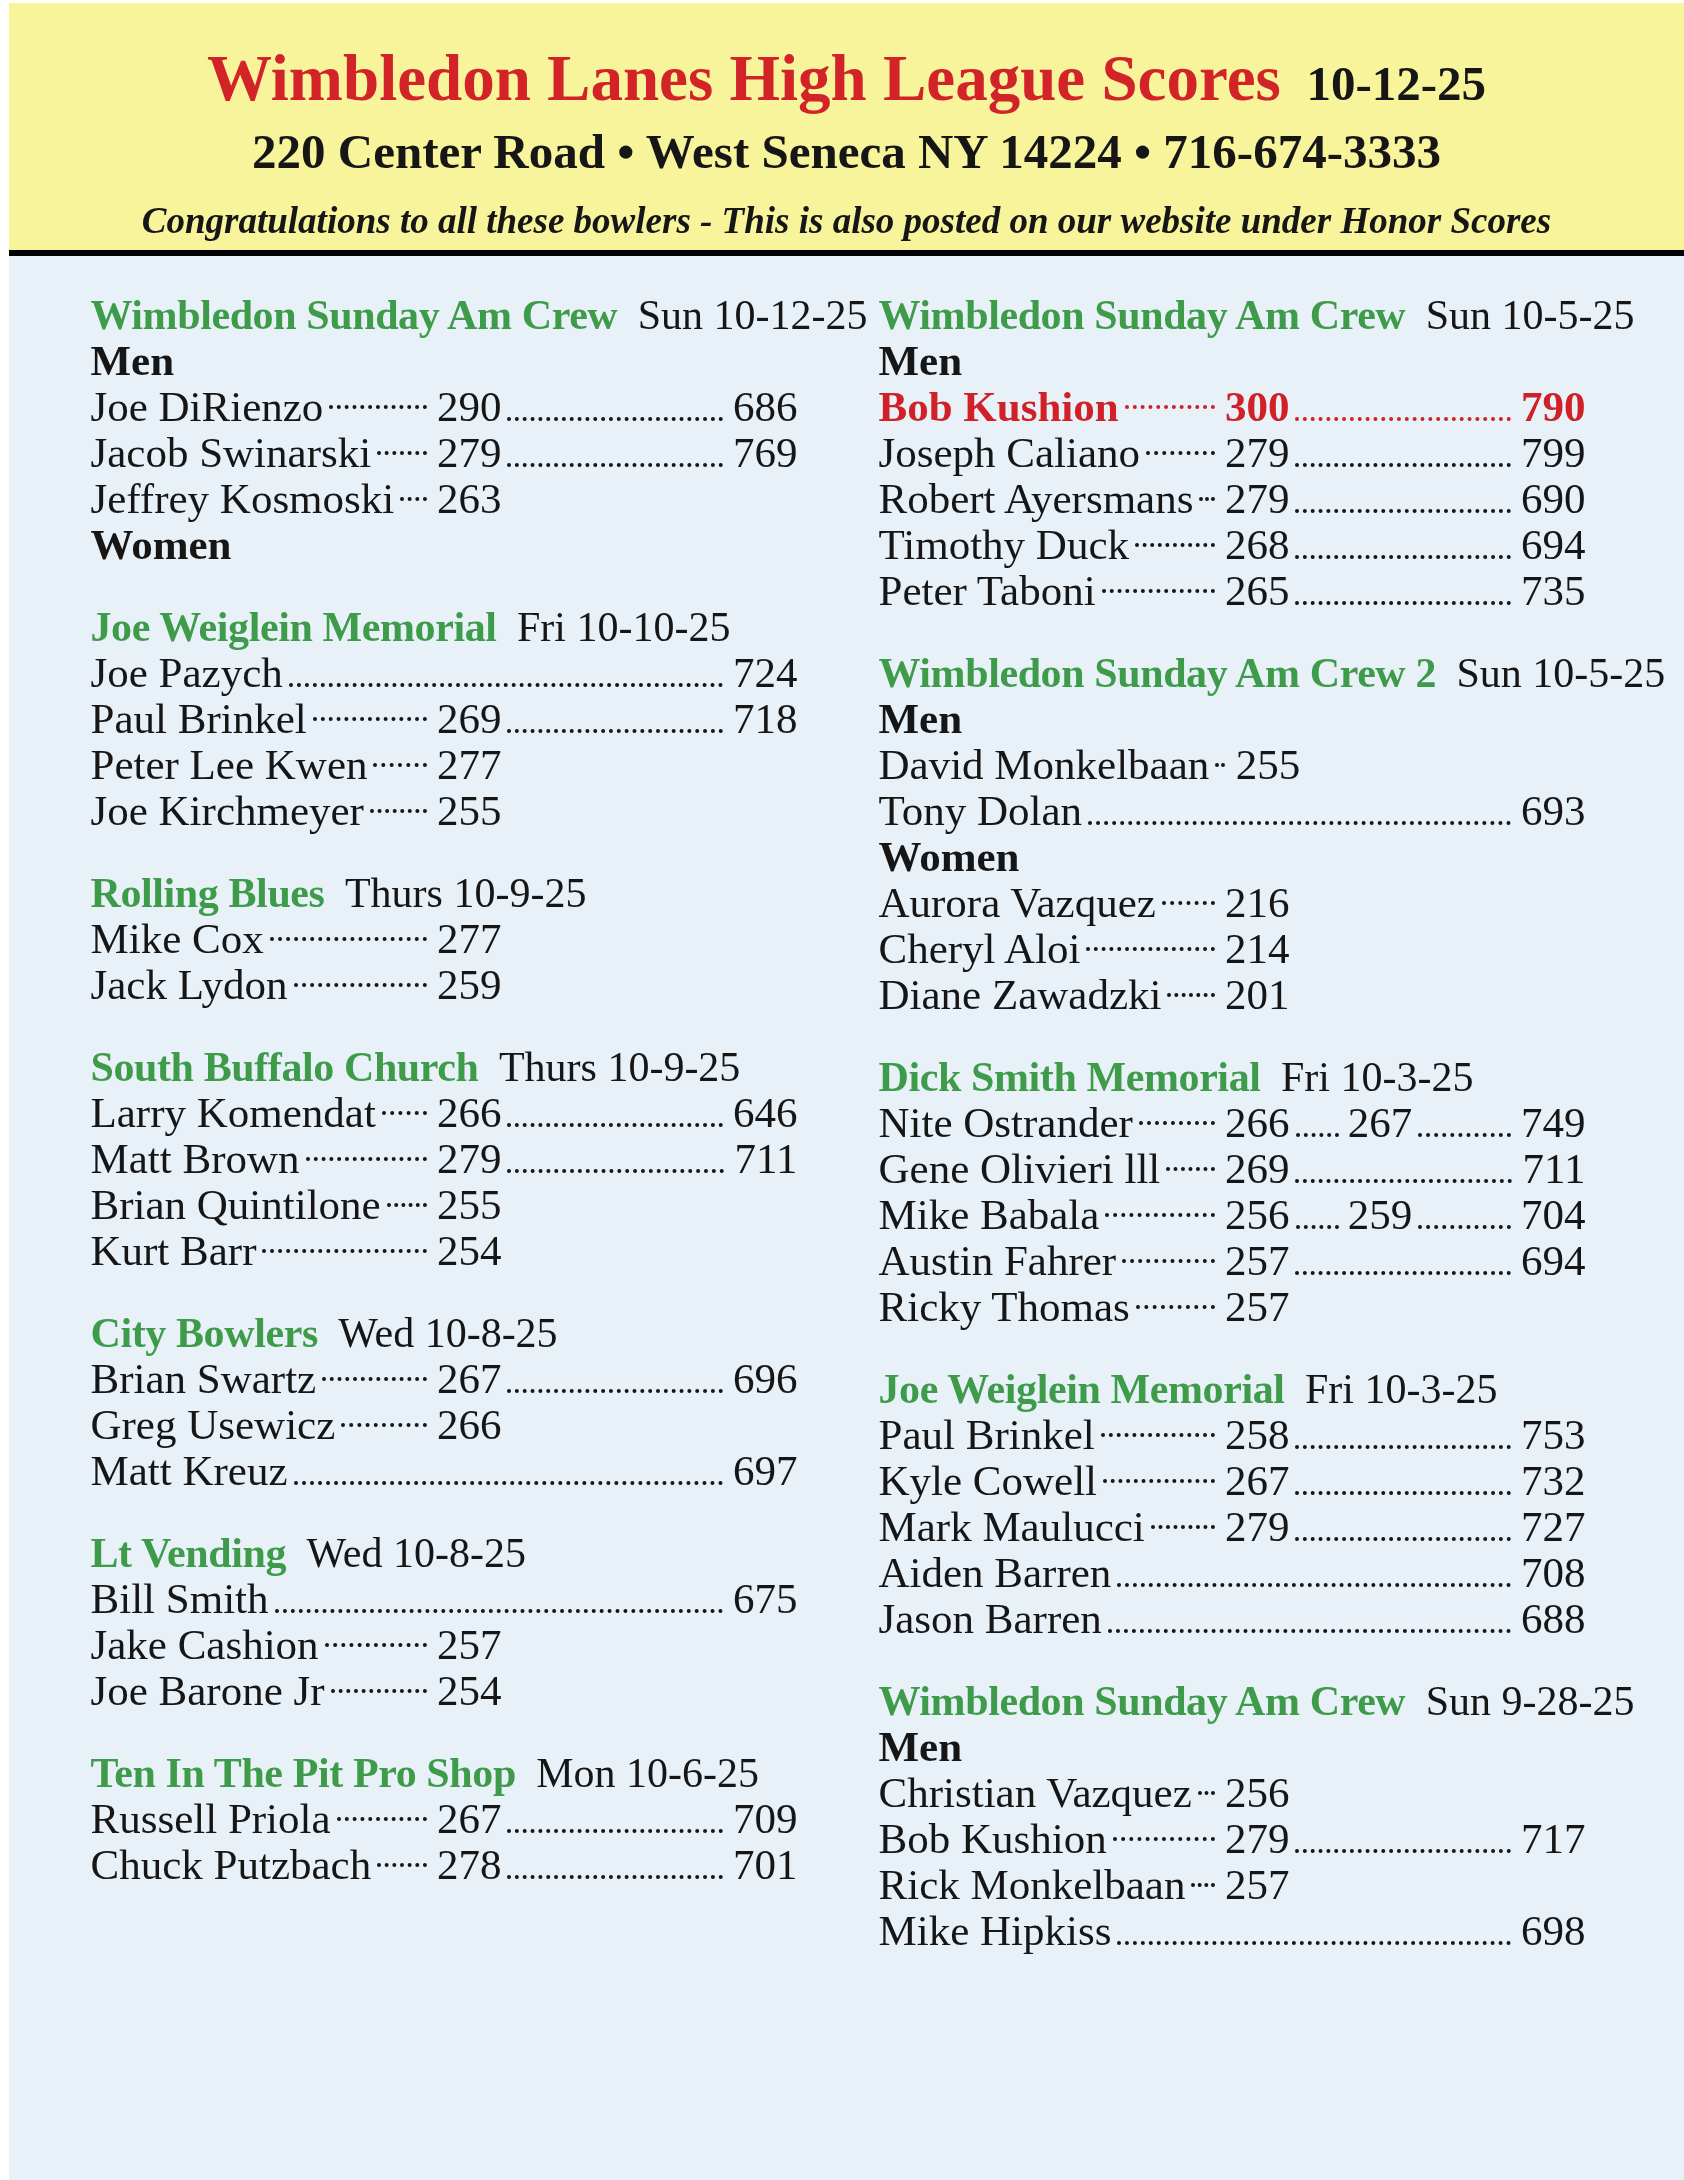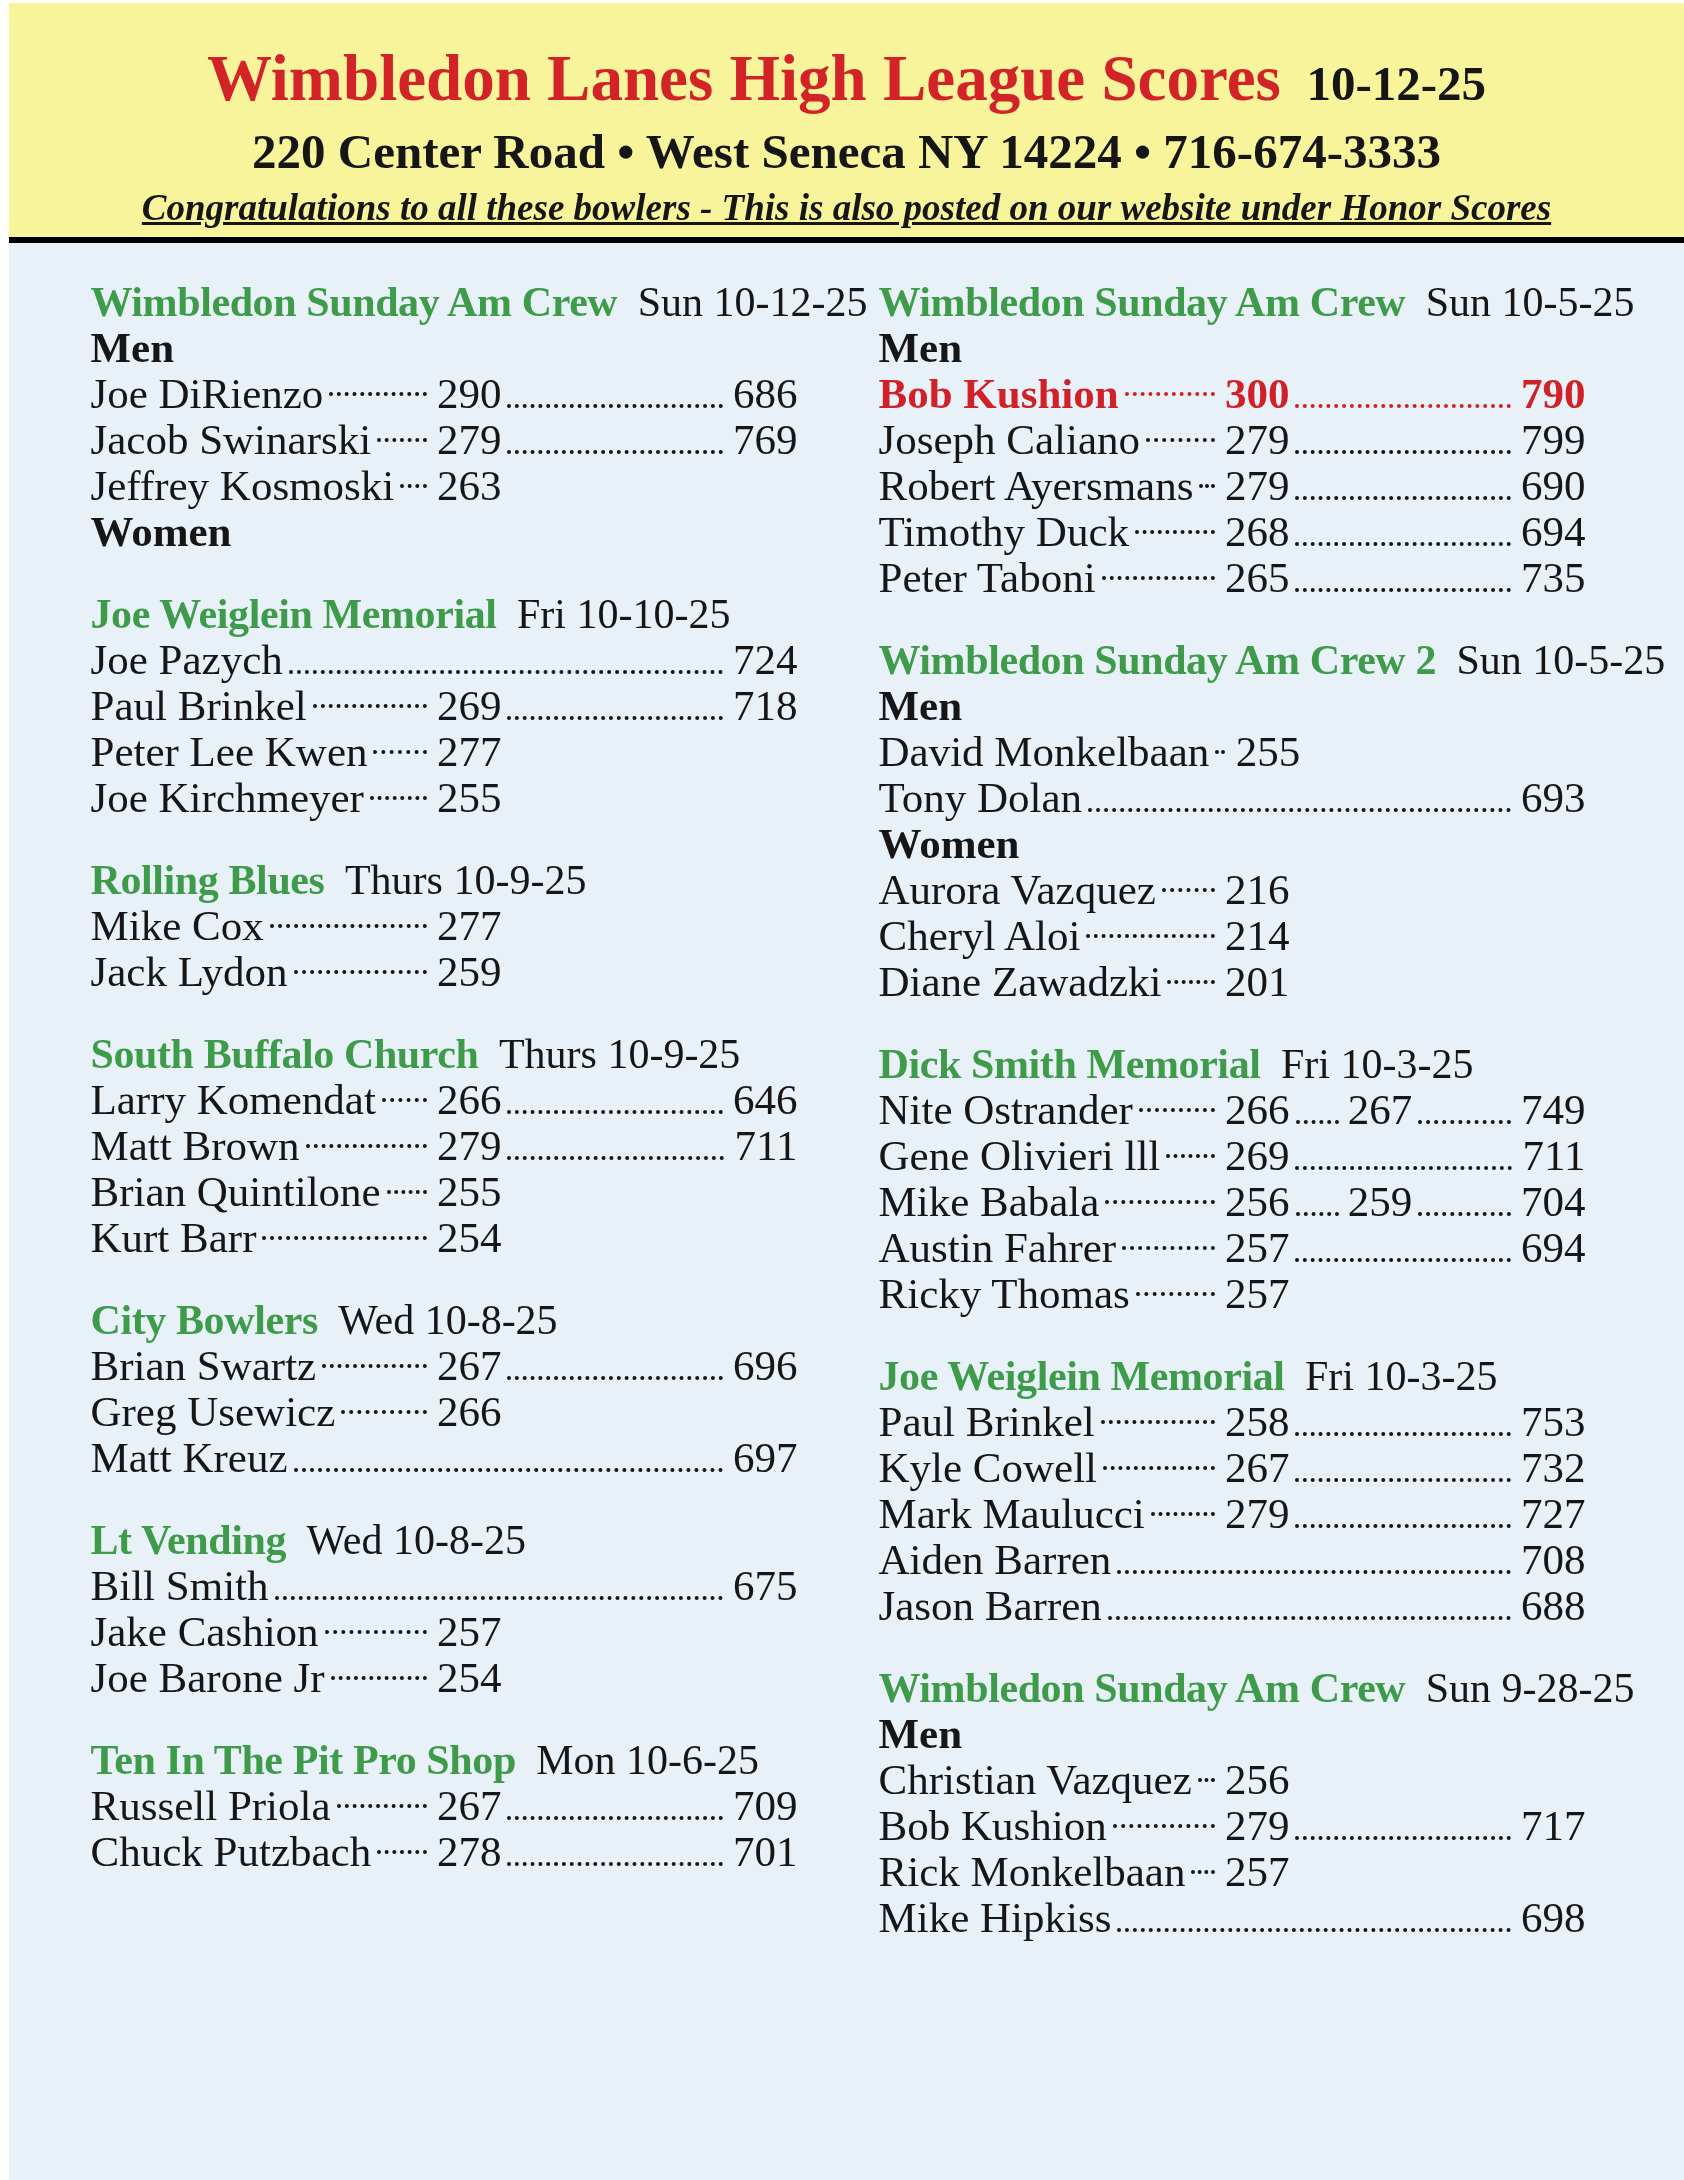--- a/index.html
+++ b/index.html
@@ -43,21 +43,21 @@
   .address{
     font-size:49px;font-weight:bold;line-height:60px;
     color:var(--text-black);margin-top:1.7px;white-space:nowrap;
   }
   .social{
     font-size:40px;font-weight:bold;font-style:italic;line-height:49px;
     color:var(--social-green);margin-top:5.1px;white-space:nowrap;
   }
   .congrats{
     font-size:37px;font-weight:bold;font-style:italic;line-height:46px;
-    color:var(--text-black);margin-top:3px;white-space:nowrap;text-decoration:underline;
+    color:var(--text-black);margin-top:16px;white-space:nowrap;
   }
   .columns{
     display:flex;gap:81px;
     padding:36px 99px 0 82px;
   }
   .col{flex:1;min-width:0;}
   .section{margin-bottom:36px;}
   .sec-head{font-size:42px;line-height:46px;white-space:nowrap;}
   .league{font-weight:bold;color:var(--league-green);letter-spacing:-0.4px;}
   .sdate{color:var(--text-black);margin-left:20.4px;}

